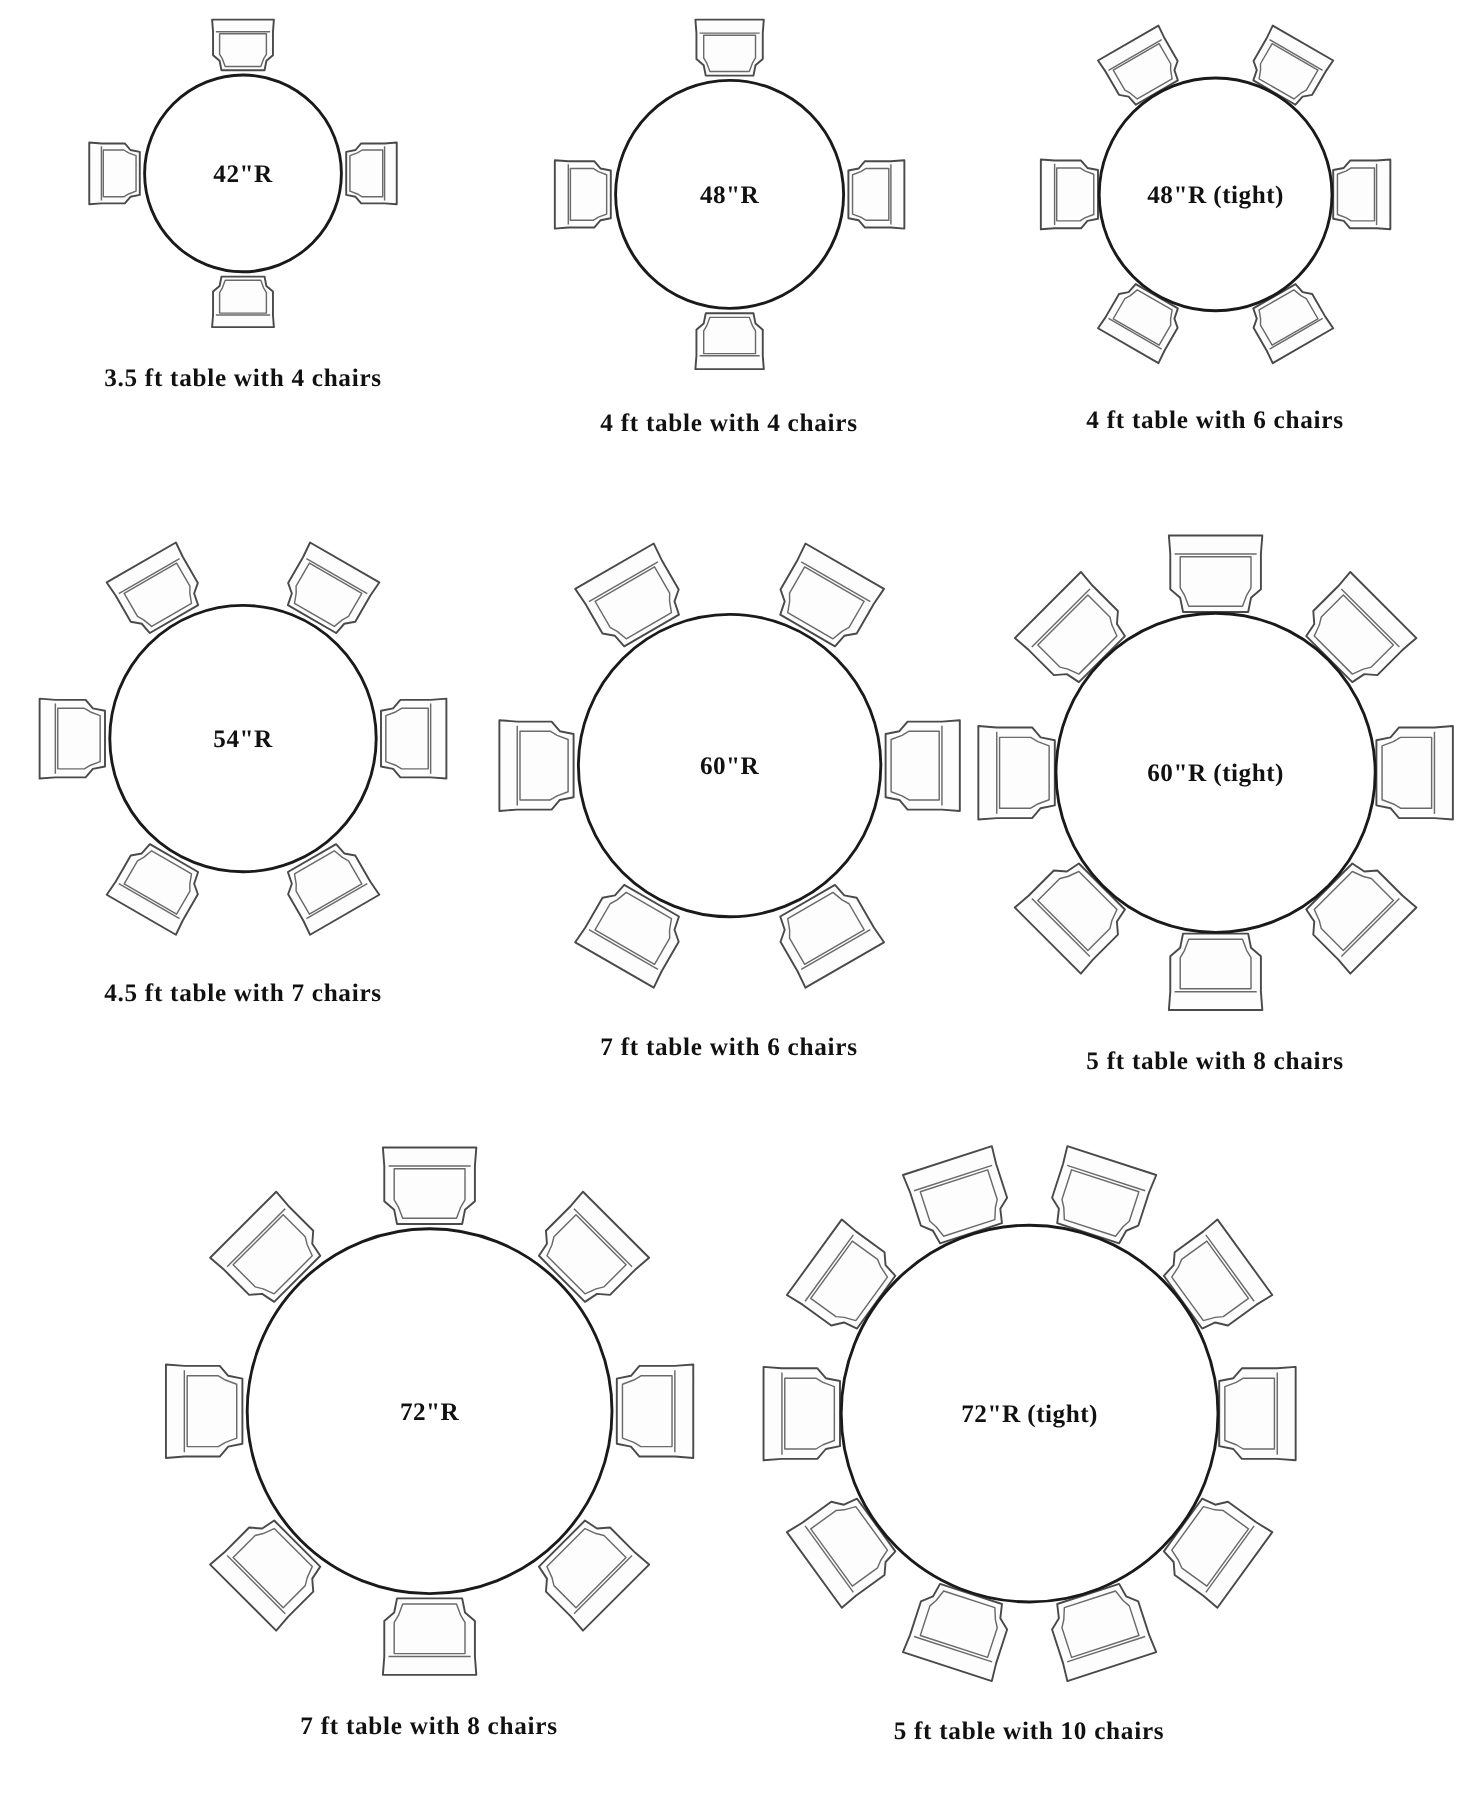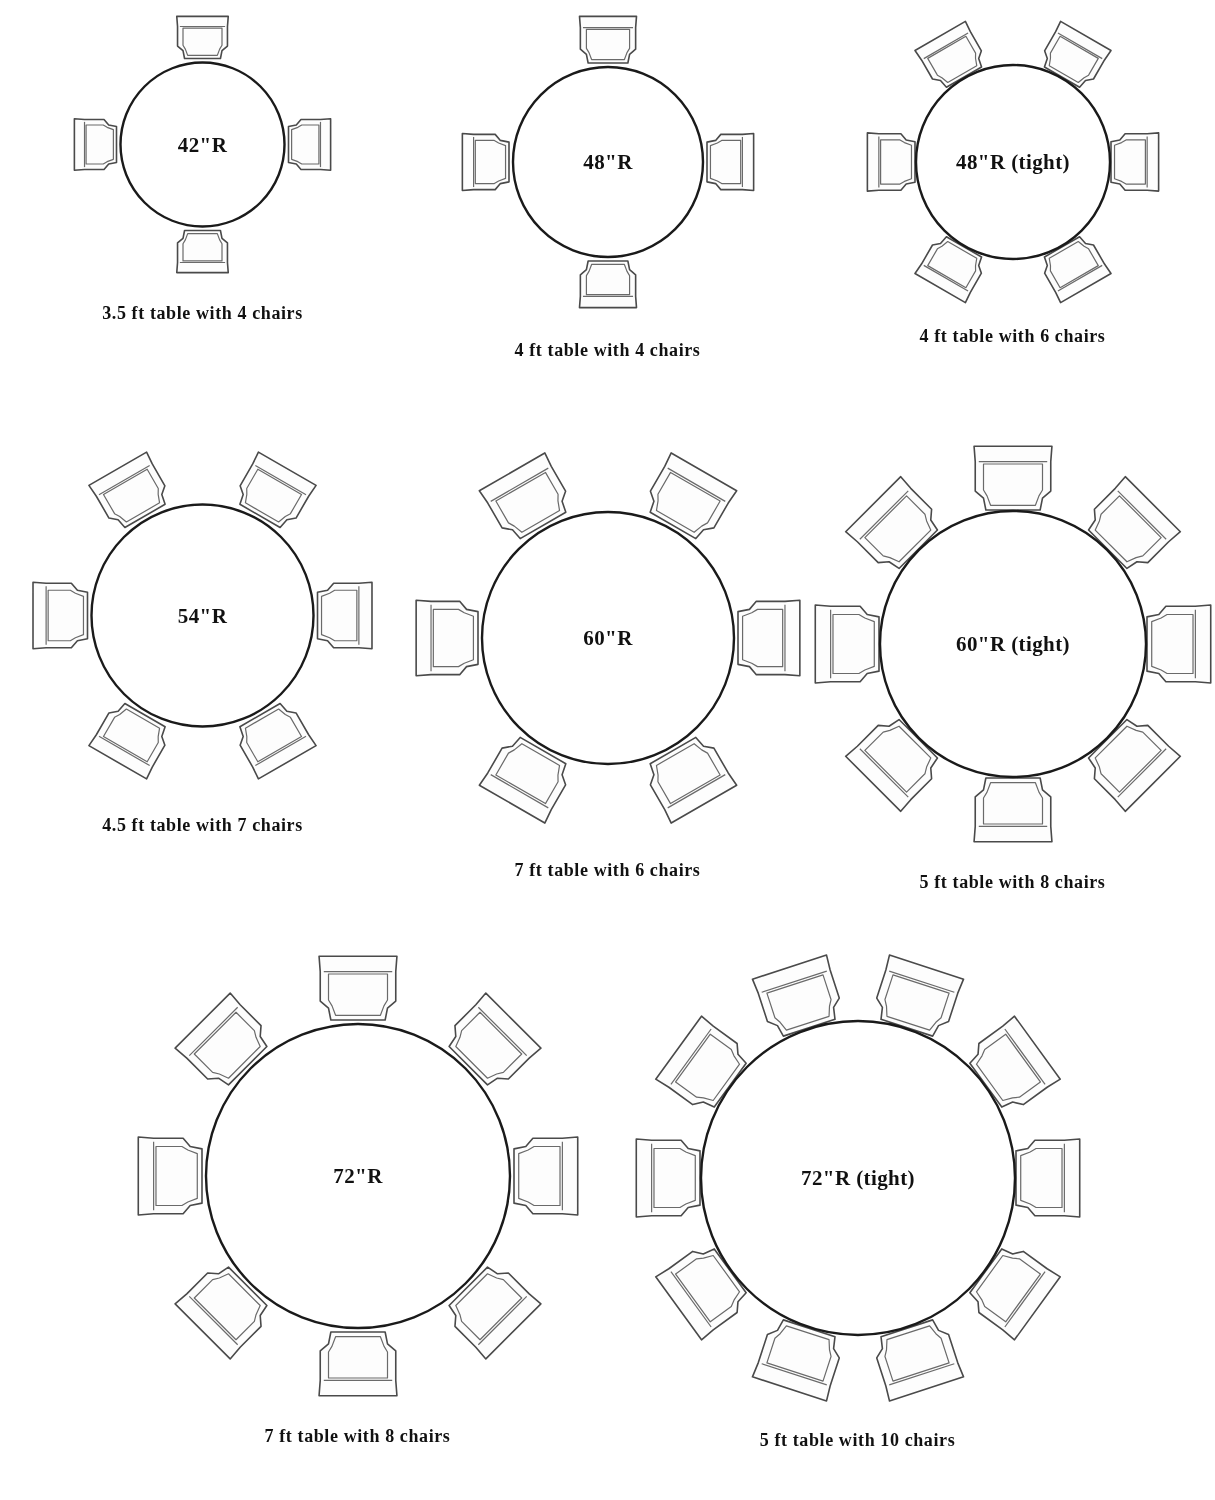--- a/index.html
+++ b/index.html
@@ -31,21 +31,21 @@
     display: flex;
     flex-direction: column;
     align-items: center;
   }
   .setting-svg {
     display: block;
   }
   .caption {
     font-family: "Liberation Serif", serif;
     font-weight: bold;
-    font-size: 18px;
+    font-size: 21px;
     letter-spacing: 0.6px;
     color: #111111;
     text-align: center;
     white-space: nowrap;
   }
   .table-label {
     font-family: "Liberation Serif", serif;
     font-weight: bold;
     font-size: 21px;
     fill: #111111;
@@ -163,21 +163,21 @@
             </g>
             <g transform="translate(211.00 77.13) rotate(390)">
               <path class="chair-shape" d="M -20.28181818181818 0 L -22.045454545454547 -8.818181818181818 L -28.21818181818182 -14.10909090909091 L -28.21818181818182 -36.154545454545456 L -29.1 -47.61818181818182 L 29.1 -47.61818181818182 L 28.21818181818182 -36.154545454545456 L 28.21818181818182 -14.10909090909091 L 22.045454545454547 -8.818181818181818 L 20.28181818181818 0 Z"></path>
               <path class="chair-inner" d="M -16.754545454545454 -3.5272727272727273 L -19.4 -10.581818181818182 L -22.045454545454547 -14.990909090909092 L -22.045454545454547 -34.39090909090909 L 22.045454545454547 -34.39090909090909 L 22.045454545454547 -14.990909090909092 L 19.4 -10.581818181818182 L 16.754545454545454 -3.5272727272727273 Z"></path>
               <path class="chair-inner" d="M -25.572727272727274 -36.154545454545456 L 25.572727272727274 -36.154545454545456"></path>
             </g>
           </g>
           <circle class="table-shape" cx="162" cy="162" r="97"></circle>
           <text class="table-label" x="162" y="169" text-anchor="middle">48"R (tight)</text>
         </svg>
-        <div class="caption" style="margin-top:2px">4 ft table with 6 chairs</div>
+        <div class="caption" style="margin-top:14px">4 ft table with 6 chairs</div>
       </div>
     </div>
   <div class="row" id="row-2" style="top:430px;">
       <div class="cell" style="width: 405px;">
         <svg class="setting-svg" width="371" height="371" viewBox="0 0 371 371">
           <g>
             <g transform="translate(300.50 185.50) rotate(90)">
               <path class="chair-shape" d="M -23.209090909090907 0 L -25.227272727272727 -10.09090909090909 L -32.29090909090909 -16.145454545454545 L -32.29090909090909 -41.37272727272727 L -33.3 -54.490909090909085 L 33.3 -54.490909090909085 L 32.29090909090909 -41.37272727272727 L 32.29090909090909 -16.145454545454545 L 25.227272727272727 -10.09090909090909 L 23.209090909090907 0 Z"></path>
               <path class="chair-inner" d="M -19.172727272727272 -4.036363636363636 L -22.2 -12.10909090909091 L -25.227272727272727 -17.154545454545453 L -25.227272727272727 -39.35454545454545 L 25.227272727272727 -39.35454545454545 L 25.227272727272727 -17.154545454545453 L 22.2 -12.10909090909091 L 19.172727272727272 -4.036363636363636 Z"></path>
               <path class="chair-inner" d="M -29.263636363636362 -41.37272727272727 L 29.263636363636362 -41.37272727272727"></path>

